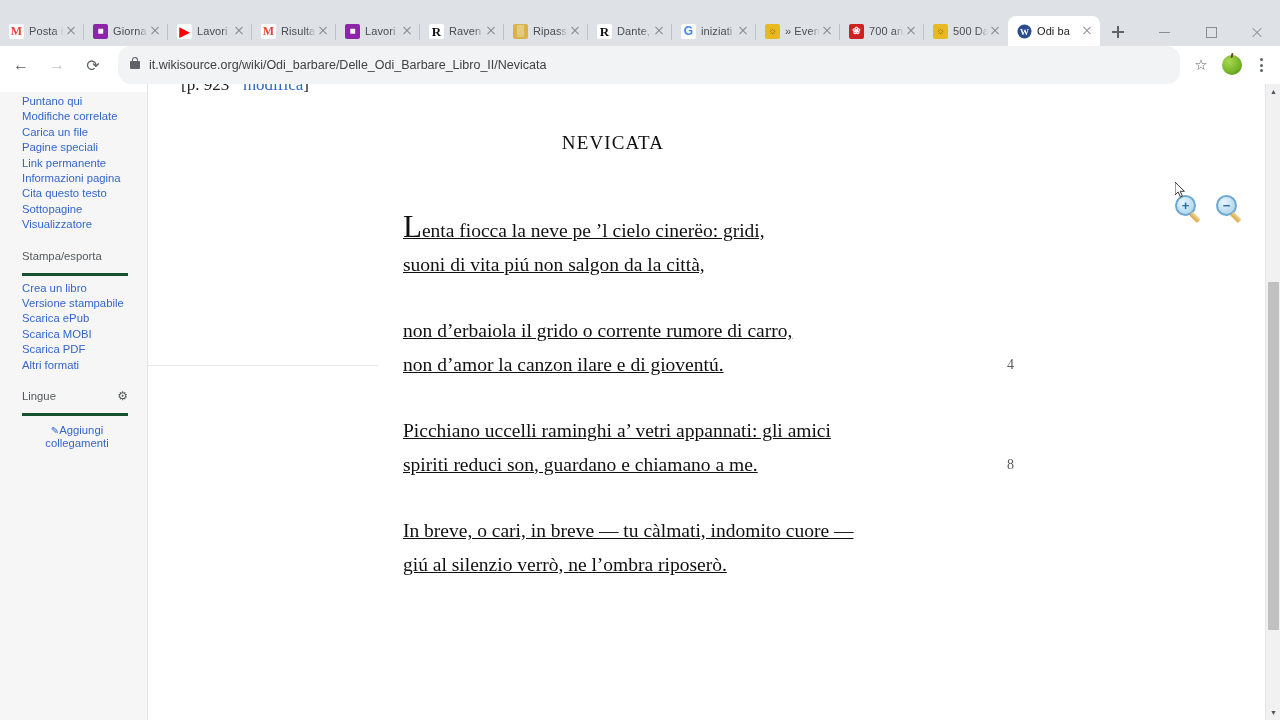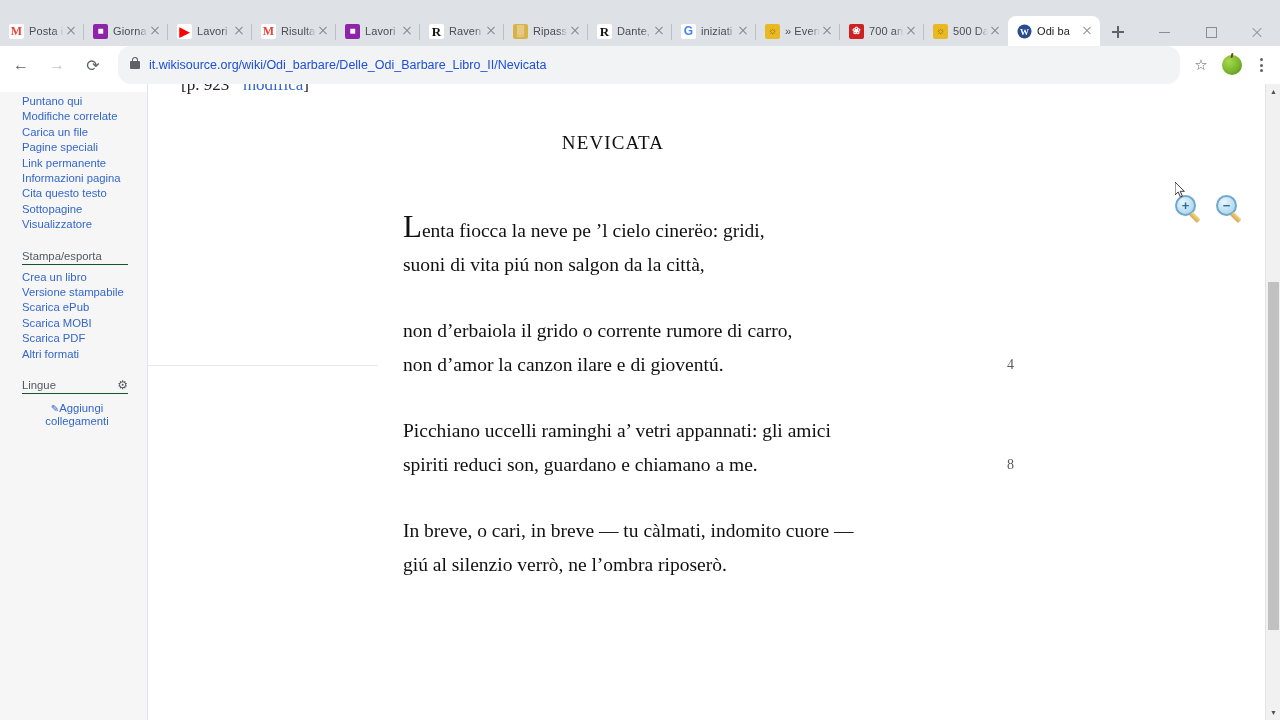--- a/index.html
+++ b/index.html
@@ -178,21 +178,21 @@
   .omnibox {
     flex: 1 1 auto;
     height: 38px;
     margin: 0 8px 0 10px;
     background: #f1f3f4;
     border-radius: 13px;
     display: flex;
     align-items: center;
     padding: 0 10px;
     font-size: 12.5px;
-    color: #1d4ed8;
+    color: #404040;
   }
   .lock {
     width: 10px; height: 8px;
     background: #5f6368;
     border-radius: 1px;
     position: relative;
     margin-right: 9px;
     margin-left: 2px;
     flex: 0 0 auto;
   }
@@ -269,22 +269,22 @@
     color: #3366cc;
     line-height: 15.4px;
     white-space: nowrap;
     display: block;
   }
   .side-heading {
     color: #54595d;
     font-size: 11.3px;
     margin-top: 17px;
     margin-bottom: 5px;
-    padding-bottom: 2px;
-    border-bottom: 1px solid #14532d;
+    padding-bottom: 11px;
+    border-bottom: 3px solid #14532d;
     width: 106px;
     display: flex;
     justify-content: space-between;
     align-items: center;
   }
   .gear {
     font-size: 12px;
     color: #54595d;
     line-height: 1;
   }
@@ -340,21 +340,21 @@
 
   .poem {
     position: absolute;
     top: 130px;
     left: 255px;
     width: 800px;
     font-family: "Liberation Serif", serif;
     font-size: 19.5px;
     color: #101010;
   }
-  .stanza { margin-bottom: 33px; position: relative; }
+  .stanza { margin-bottom: 33px; position: relative; text-decoration: underline; }
   .vline {
     line-height: 33.5px;
     white-space: nowrap;
     position: relative;
   }
   .dropcap {
     font-size: 31px;
     line-height: 0;
     vertical-align: baseline;
   }

